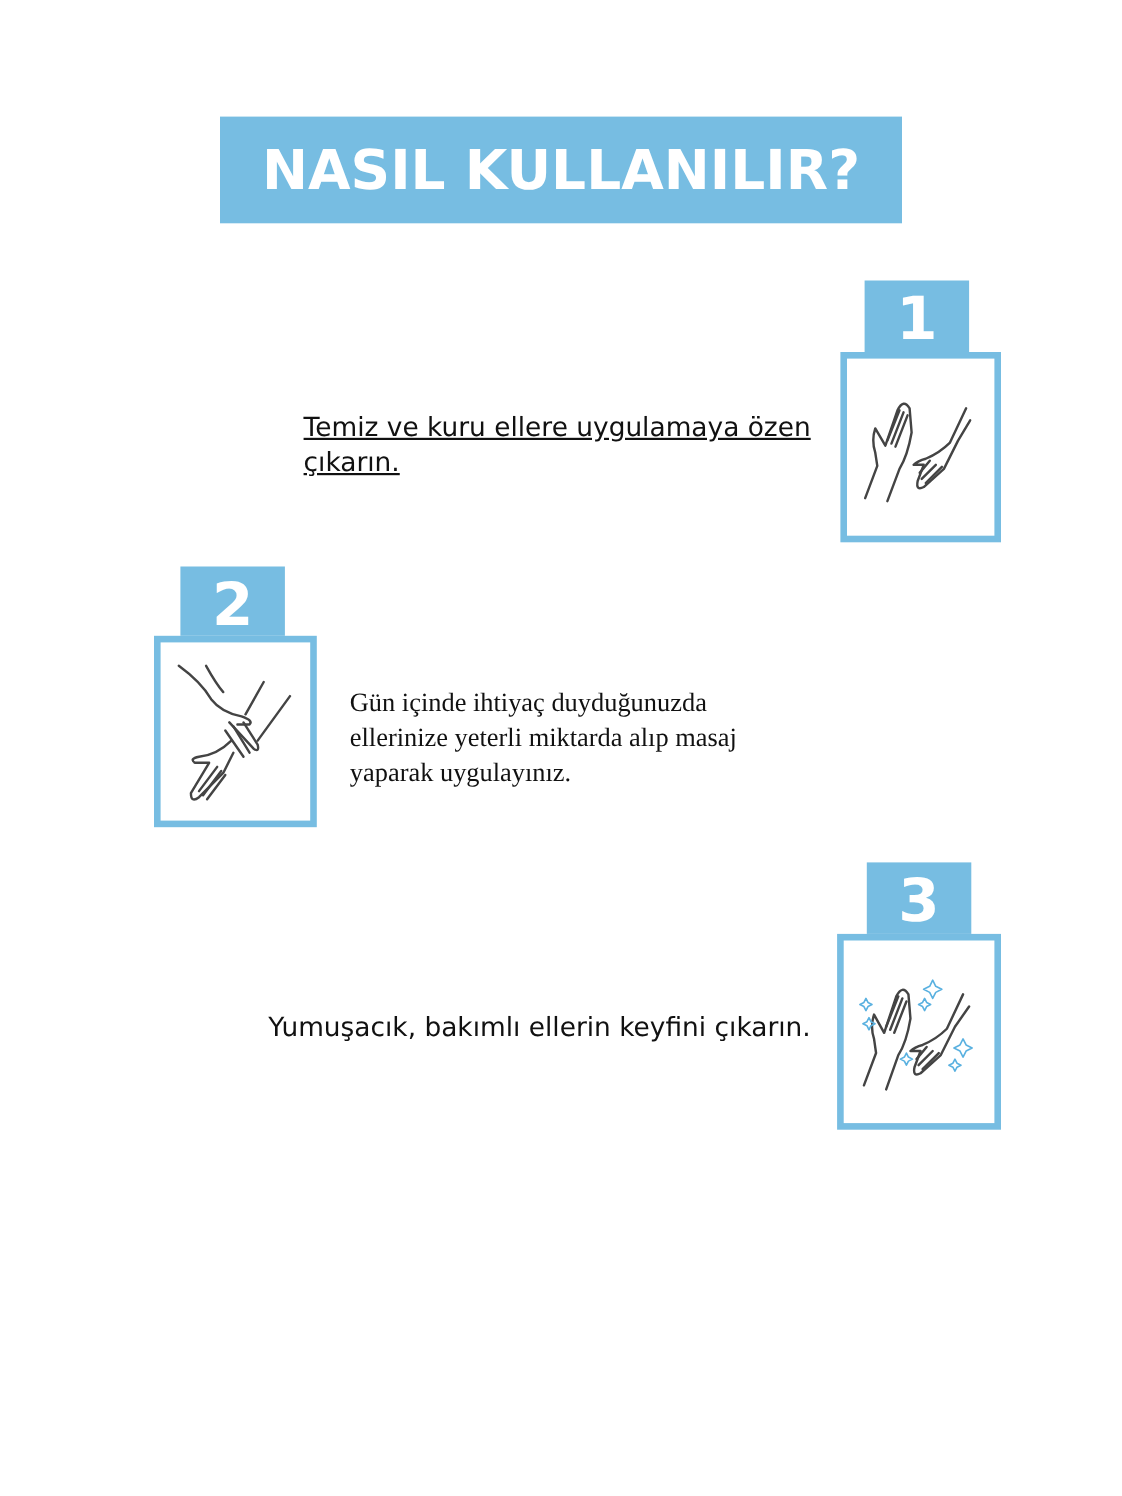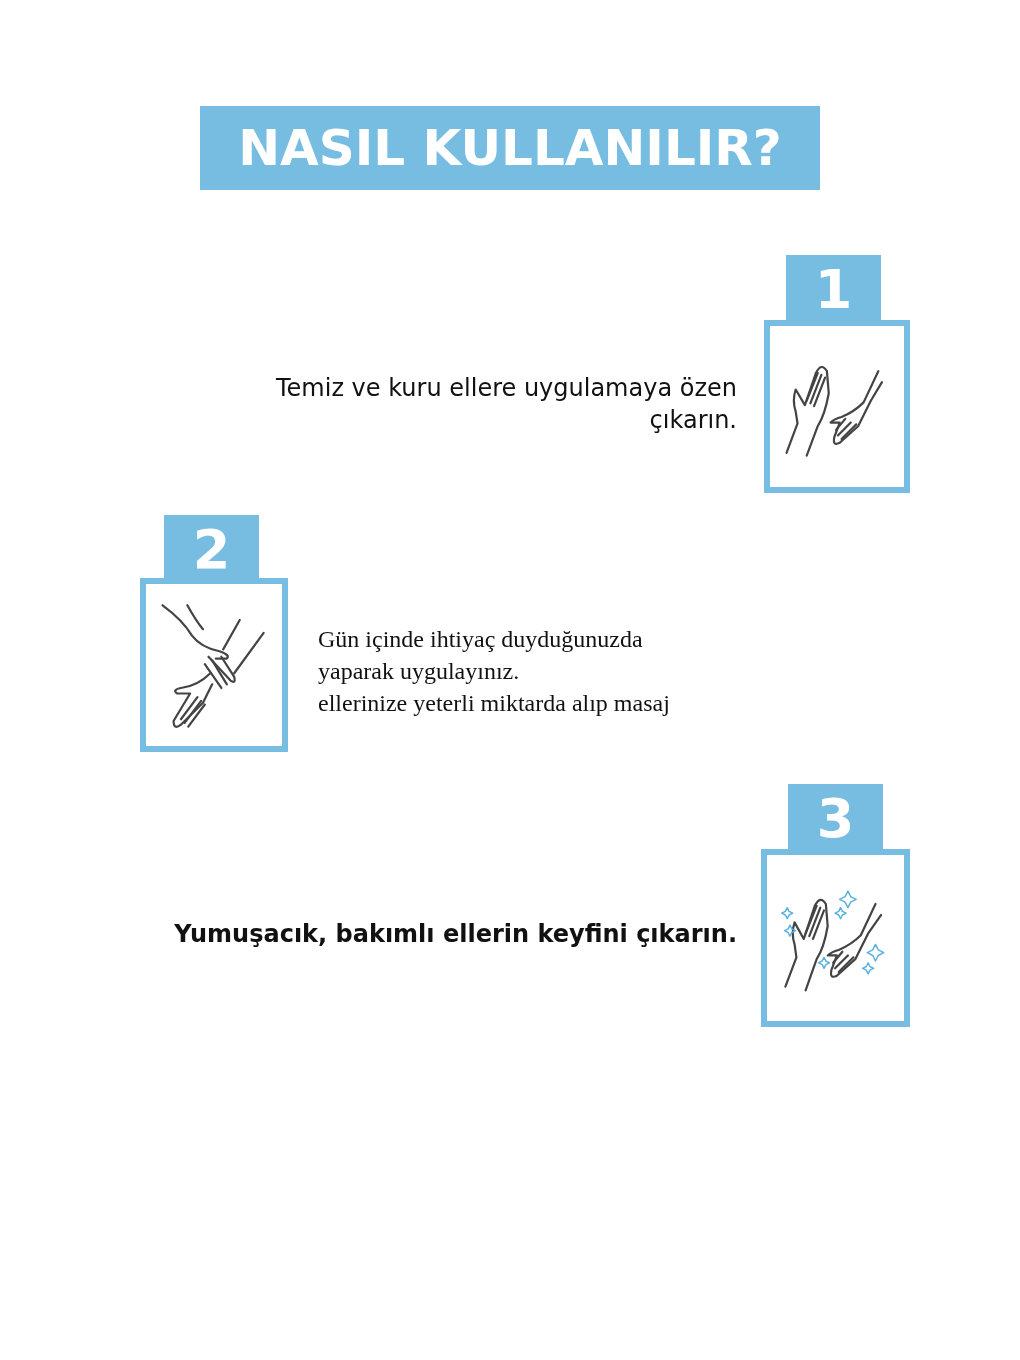--- a/index.html
+++ b/index.html
@@ -1,21 +1,21 @@
 <!DOCTYPE html>
 <html><head>
   <meta charset="utf-8">
   <style>
     html, body { margin: 0; padding: 0; }
     body {
       width: 1020px; height: 1360px; background: #ffffff; position: relative; overflow: hidden;
       font-family: "Liberation Sans", "DejaVu Sans", sans-serif;
     }
     .title-banner {
-      position: absolute; left: 200px; top: 106px; width: 620px; height: 84px;
+      position: absolute; left: 200px; top: 106px; width: 620px; height: 97px;
       background: #77bde2; display: flex; align-items: center; justify-content: center;
     }
     .title-banner span {
       color: #ffffff; font-family: "DejaVu Sans", sans-serif; font-weight: bold;
       font-size: 50px; letter-spacing: 0px;
     }
     .step-tab {
       position: absolute; background: #77bde2; display: flex; align-items: center; justify-content: center;
       color: #ffffff; font-family: "DejaVu Sans", sans-serif; font-weight: bold; font-size: 54px;
     }
@@ -39,43 +39,43 @@
   <span>1</span>
 </div>
 <div class="step-frame" style="left:764px; top:320px; width:146px; height:173px;">
   <svg viewBox="0 0 146 173" fill="none" stroke="#444" stroke-width="2.4" stroke-linecap="round" stroke-linejoin="round">
     <path d="M18 137 L30 105 L28 92 Q24 80 28 68 L38 85 L50 50 Q56 38 62 48 L64 72 Q60 95 52 108 L40 140"></path>
     <path d="M40 80 L52 50 M44 83 L56 52 M48 86 L60 55"></path>
     <path d="M118 48 L102 82 Q92 92 78 98 Q70 100 66 104 L76 104 L70 120 Q68 130 76 126 L96 108 L110 80 L122 60"></path>
     <path d="M72 112 L82 100 M74 118 L88 104 M78 122 L94 106"></path>
   </svg>
 </div>
-<div class="step-text" style="right:283px; top:372px; text-align:right;">
+<div class="step-text" style="right:283px; top:372px; text-align:left;text-decoration:underline;">
   <div>Temiz ve kuru ellere uygulamaya özen</div>
   <div>çıkarın.</div>
 </div>
 
 <div class="step-tab" style="left:164px; top:515px; width:95px; height:68px;">
   <span>2</span>
 </div>
 <div class="step-frame" style="left:140px; top:578px; width:148px; height:174px;">
   <svg viewBox="0 0 148 174" fill="none" stroke="#444" stroke-width="2.4" stroke-linecap="round" stroke-linejoin="round">
     <path d="M18 22 Q40 38 50 55 Q60 68 80 72 Q92 76 88 80 L76 80"></path>
     <path d="M45 22 Q55 40 62 48"></path>
     <path d="M102 38 L84 70 M128 52 L96 96"></path>
     <path d="M68 78 L92 104 Q98 108 96 100 L82 78"></path>
     <path d="M72 82 L88 108 M64 86 L82 112"></path>
     <path d="M70 96 Q56 110 38 112 Q28 114 34 118 L48 118 L30 148 Q30 158 38 152 L62 128 L72 108"></path>
     <path d="M38 146 L56 122 M42 150 L60 126 M46 154 L64 130"></path>
   </svg>
 </div>
 <div class="step-text" style="left:318px; top:623px; text-align:left;font-family:Liberation Serif, serif;">
   <div>Gün içinde ihtiyaç duyduğunuzda</div>
+  <div>ellerinize yeterli miktarda alıp masaj</div>
   <div>yaparak uygulayınız.</div>
-  <div>ellerinize yeterli miktarda alıp masaj</div>
 </div>
 
 <div class="step-tab" style="left:788px; top:784px; width:95px; height:68px;">
   <span>3</span>
 </div>
 <div class="step-frame" style="left:761px; top:849px; width:149px; height:178px;">
   <svg viewBox="0 0 149 178" fill="none" stroke-linecap="round" stroke-linejoin="round">
     <g stroke="#444" stroke-width="2.4">
       <path d="M20 142 L32 110 L30 96 Q26 84 30 72 L40 90 L52 54 Q58 42 64 52 L66 76 Q62 100 54 112 L42 146"></path>
       <path d="M42 84 L54 54 M46 87 L58 56 M50 90 L62 59"></path>
@@ -86,15 +86,15 @@
       <path d="M22 56 l2 4 4 2 -4 2 -2 4 -2 -4 -4 -2 4 -2z"></path>
       <path d="M25 75 l2 4 4 2 -4 2 -2 4 -2 -4 -4 -2 4 -2z"></path>
       <path d="M88 38 l3 6 6 3 -6 3 -3 6 -3 -6 -6 -3 6 -3z"></path>
       <path d="M80 56 l2 4 4 2 -4 2 -2 4 -2 -4 -4 -2 4 -2z"></path>
       <path d="M62 110 l2 4 4 2 -4 2 -2 4 -2 -4 -4 -2 4 -2z"></path>
       <path d="M118 96 l3 6 6 3 -6 3 -3 6 -3 -6 -6 -3 6 -3z"></path>
       <path d="M110 116 l2 4 4 2 -4 2 -2 4 -2 -4 -4 -2 4 -2z"></path>
     </g>
   </svg>
 </div>
-<div class="step-text" style="right:283px; top:918px; text-align:right;font-weight:bold;">
+<div class="step-text" style="right:283px; top:918px; text-align:right;">
   <div>Yumuşacık, bakımlı ellerin keyfini çıkarın.</div>
 </div>
 
 </body></html>

